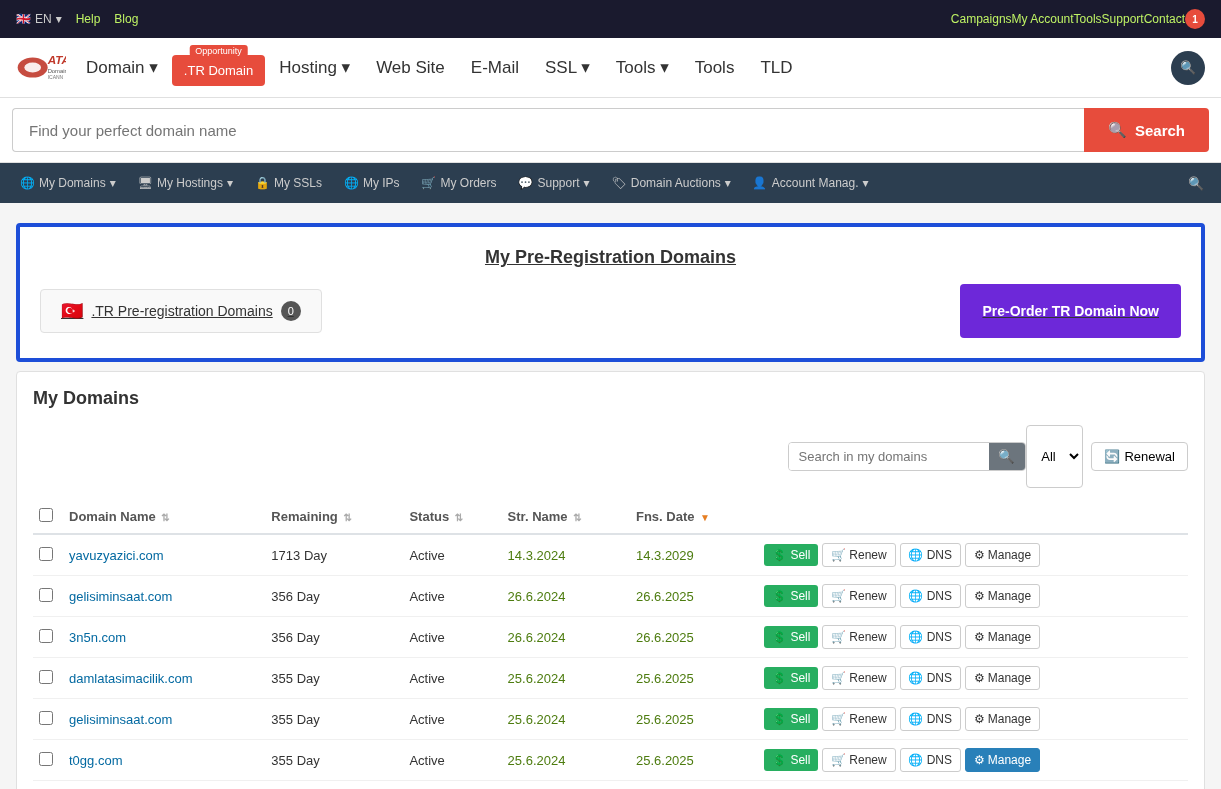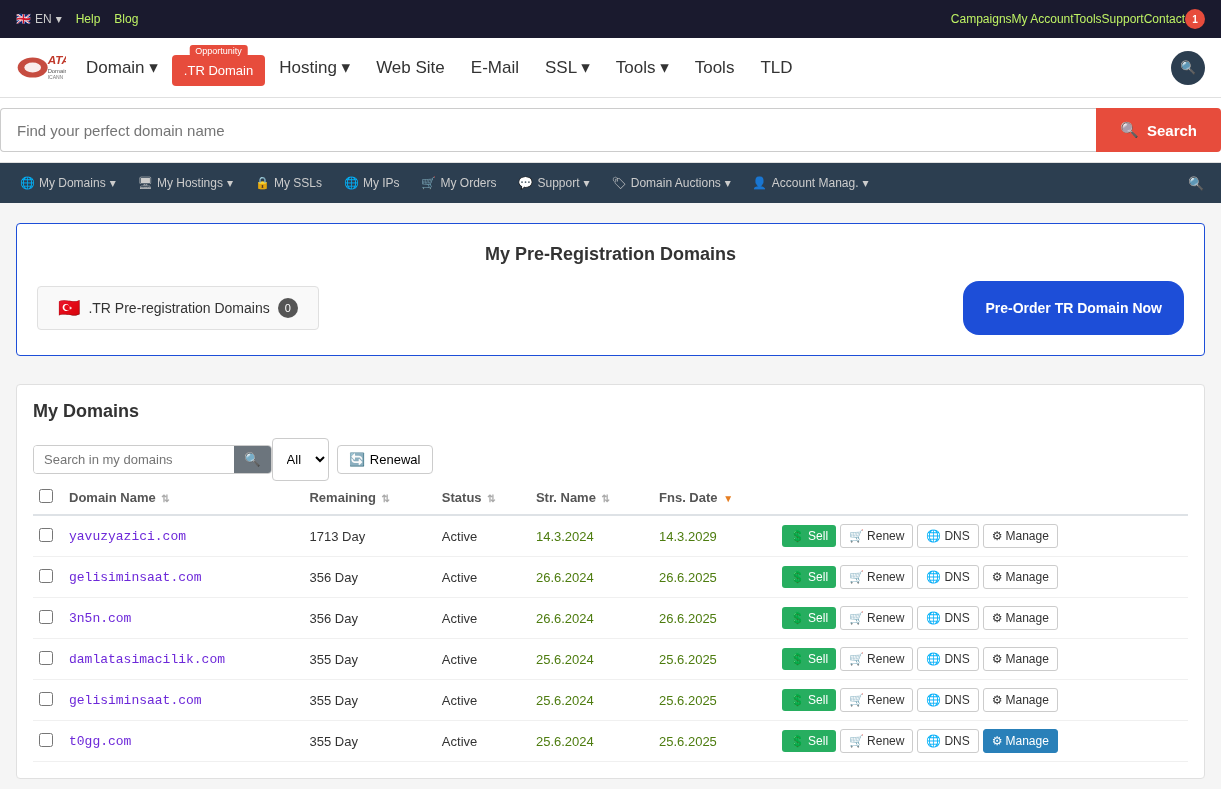--- a/index.html
+++ b/index.html
@@ -58,21 +58,21 @@
     .search-circle {
       width: 34px; height: 34px; border-radius: 50%;
       background: #2c3e50;
       display: flex; align-items: center; justify-content: center;
       color: white; cursor: pointer; margin-left: auto;
     }
 
     
     .search-bar {
       background: #fff;
-      padding: 10px 0;
+      padding: 10px 12px;
       display: flex;
       align-items: center;
       gap: 0;
       border-bottom: 1px solid #e0e0e0;
     }
     .search-input {
       flex: 1;
       height: 44px;
       border: 1px solid #ccc;
       border-right: none;
@@ -114,25 +114,26 @@
       white-space: nowrap;
     }
     .sec-nav-search { margin-left: auto; color: #ccc; cursor: pointer; padding: 6px; }
 
     
     .content { padding: 20px 16px; }
 
     
     .prereg-section {
       background: white;
-      border: 1px solid #1d4ed8;
+      border: 4px solid #1d4ed8;
       border-radius: 4px;
       padding: 20px;
-      margin-bottom: 28px;
+      margin-bottom: 9px;
       text-align: center;
+      text-decoration: underline;
     }
     .prereg-title { font-size: 18px; font-weight: 600; margin-bottom: 16px; color: #333; }
     .prereg-row { display: flex; align-items: center; justify-content: space-between; }
     .prereg-left {
       background: #f9f9f9;
       border: 1px solid #e0e0e0;
       border-radius: 4px;
       padding: 10px 20px;
       display: flex; align-items: center; gap: 8px;
       font-size: 14px;
@@ -140,44 +141,44 @@
     .flag-tr { font-size: 18px; }
     .count-badge {
       background: #555;
       color: white;
       border-radius: 50%;
       width: 20px; height: 20px;
       display: flex; align-items: center; justify-content: center;
       font-size: 11px;
     }
     .preorder-btn {
-      background: #1d4ed8;
+      background: #6d28d9;
       color: white;
       border: none;
       padding: 19px 22px;
       font-size: 14px;
       font-weight: bold;
-      border-radius: 16px;
+      border-radius: 4px;
       cursor: pointer;
     }
 
     
     .my-domains-section {
       background: white;
       border: 1px solid #e0e0e0;
       border-radius: 4px;
       padding: 16px;
     }
     .section-title { font-size: 18px; font-weight: 600; margin-bottom: 16px; color: #333; }
-    .domains-toolbar { display: flex; align-items: center; justify-content: flex-start; margin-bottom: 0; }
+    .domains-toolbar { display: flex; align-items: center; justify-content: flex-end; margin-bottom: 12px; }
     .domain-search-wrap { display: flex; align-items: center; border: 1px solid #ccc; border-radius: 4px; overflow: hidden; }
     .domain-search-input { border: none; outline: none; padding: 6px 10px; font-size: 13px; width: 200px; }
     .domain-search-btn { background: #6c757d; color: white; border: none; padding: 6px 10px; cursor: pointer; }
     .filter-wrap { display: flex; align-items: center; gap: 8px; }
-    .filter-select { border: 1px solid #ccc; border-radius: 4px; padding: 12px 10px; font-size: 13px; background: white; cursor: pointer; }
+    .filter-select { border: 1px solid #ccc; border-radius: 4px; padding: 22px 10px; font-size: 13px; background: white; cursor: pointer; }
     .renewal-btn {
       background: white;
       border: 1px solid #ccc;
       border-radius: 4px;
       padding: 6px 12px;
       font-size: 13px;
       cursor: pointer;
       display: flex; align-items: center; gap: 4px;
     }
 
@@ -189,21 +190,21 @@
       text-align: left;
       font-weight: 600;
       color: #555;
       white-space: nowrap;
     }
     .domains-table td {
       padding: 8px 6px;
       border-bottom: 1px solid #f0f0f0;
       vertical-align: middle;
     }
-    .domain-link { color: #6d28d9; text-decoration: none; font-family: Liberation Mono, monospace; }
+    .domain-link { color: #0369a1; text-decoration: none; }
     .date-link { color: #4d7c0f; text-decoration: none; }
     .status-active { color: #333; }
     .sort-icon { color: #aaa; font-size: 10px; margin-left: 2px; }
     .sort-down { color: #e67e22; }
 
     
     .action-btns { display: flex; gap: 4px; align-items: center; }
     .btn-sell { background: #27ae60; color: white; border: none; padding: 4px 8px; border-radius: 3px; cursor: pointer; font-size: 12px; display: flex; align-items: center; gap: 3px; }
     .btn-renew { background: white; color: #333; border: 1px solid #ccc; padding: 4px 8px; border-radius: 3px; cursor: pointer; font-size: 12px; display: flex; align-items: center; gap: 3px; }
     .btn-dns { background: white; color: #333; border: 1px solid #ccc; padding: 4px 8px; border-radius: 3px; cursor: pointer; font-size: 12px; display: flex; align-items: center; gap: 3px; }

